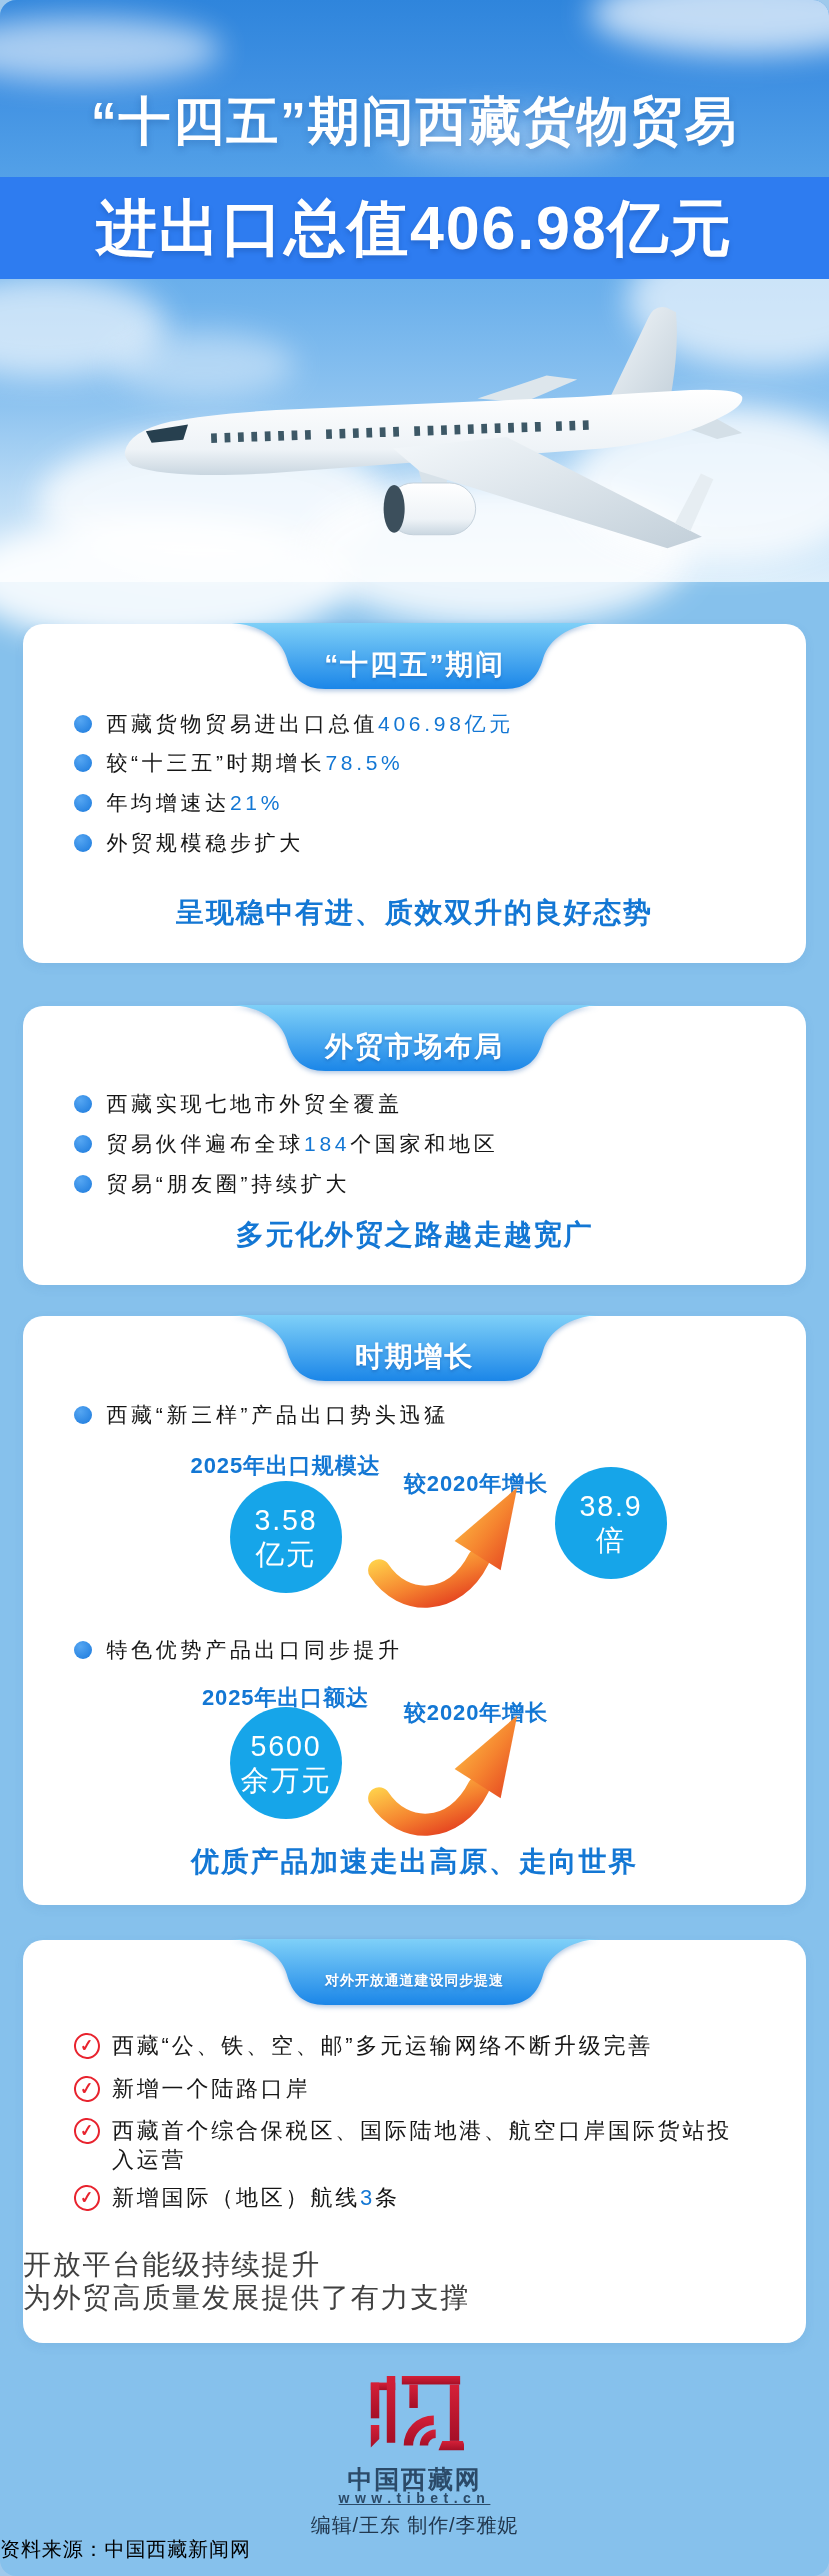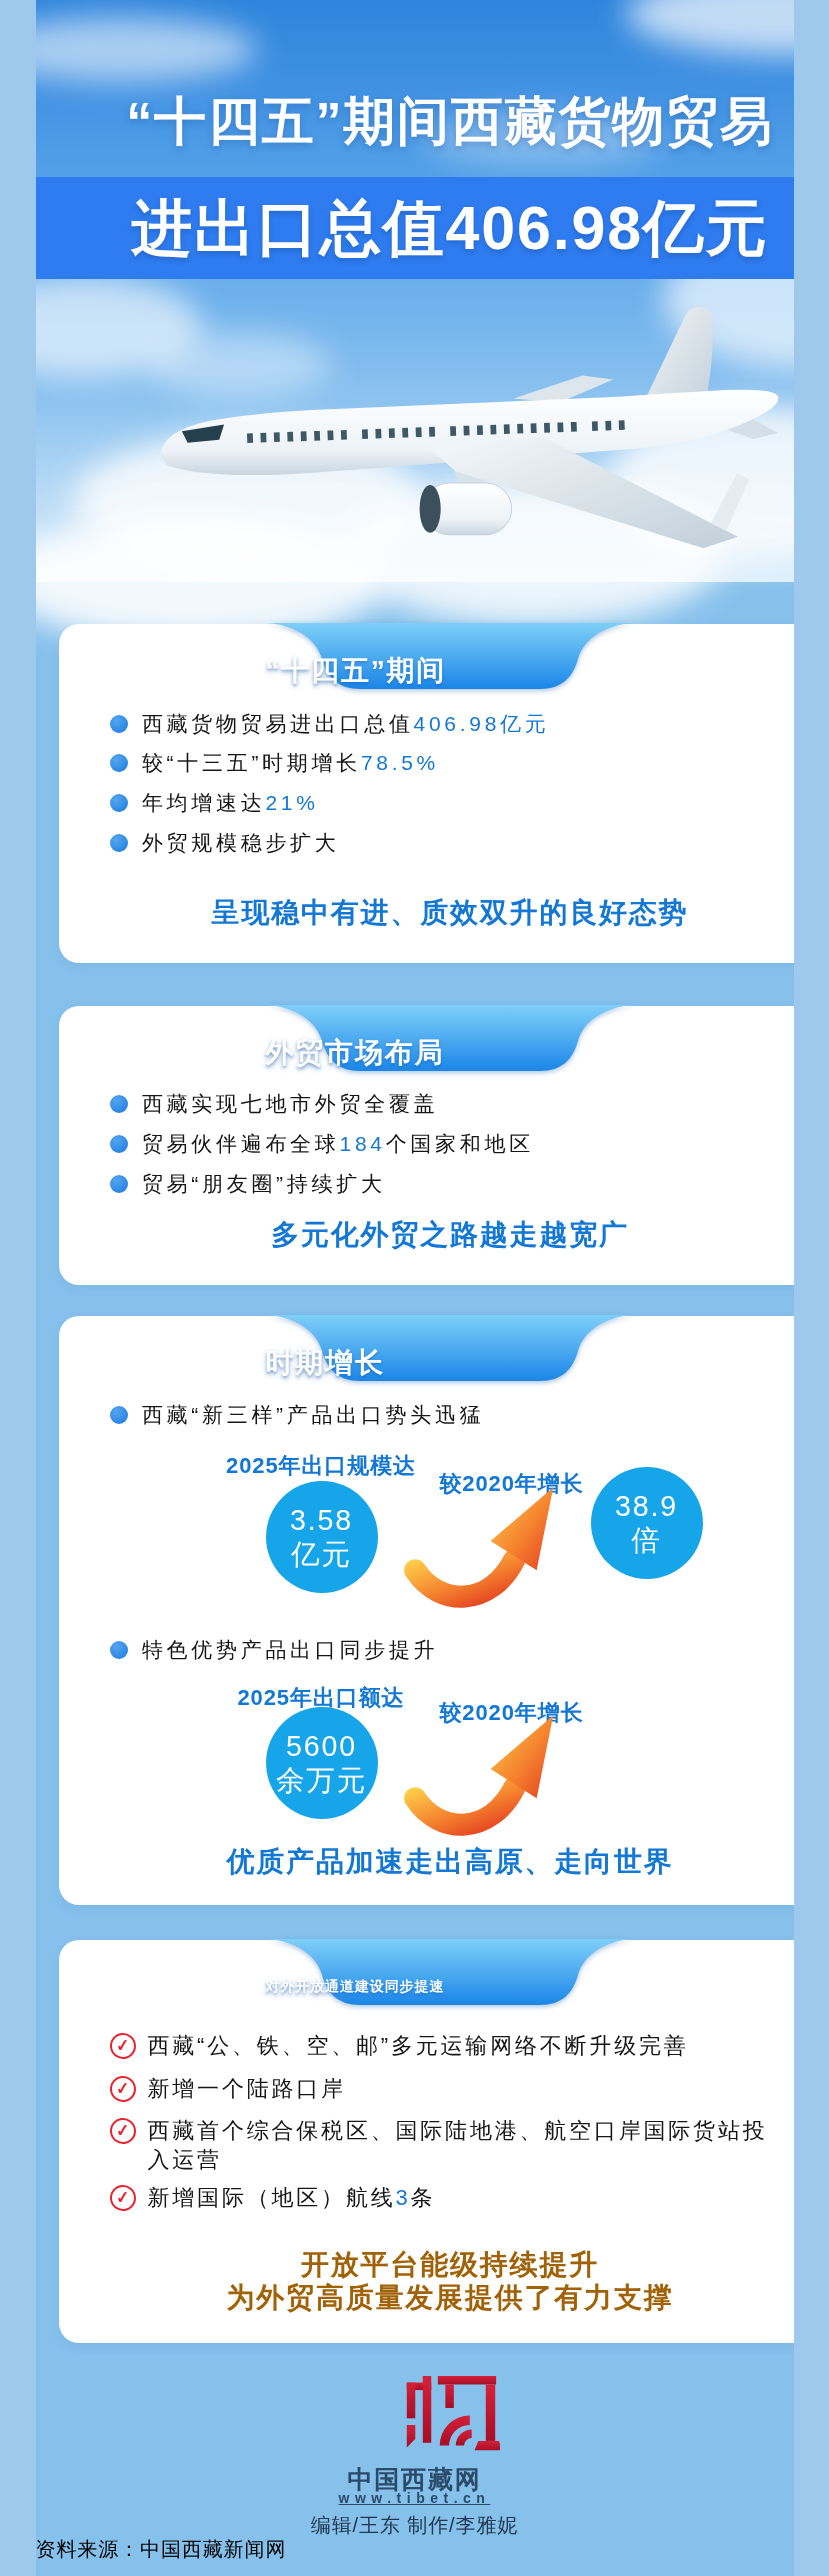--- a/index.html
+++ b/index.html
@@ -1,17 +1,17 @@
 <!DOCTYPE html>
 <html style="font-size:14.7px"><head>
 <meta charset="utf-8">
 <style>
   html,body{margin:0;padding:0;}
   body{font-family:"Liberation Sans",sans-serif;background:#9fc9ec;}
-  .canvas{position:relative;width:758px;height:2576px;margin:0 auto;background:#86c1ec;overflow:hidden;}
+  .canvas{position:relative;width:829px;height:2576px;margin:0 auto;background:#86c1ec;overflow:hidden;border-radius:16px;}
 
   
   .sky{position:absolute;left:0;top:0;width:829px;height:582px;
        background:linear-gradient(180deg,#2f85dc 0%,#3f90e2 14%,#55a2e8 32%,#6fb2ec 52%,#8fc4f0 70%,#bcdcf6 86%,#dceefb 100%);}
   .cloud{position:absolute;border-radius:50%;background:rgba(255,255,255,.88);filter:blur(14.7px);}
   .c1{left:-55px;top:16.6px;width:276px;height:65px;opacity:.65;}
   .c2{left:590px;top:-28px;width:313px;height:83px;opacity:.8;}
   .c3{left:-74px;top:276px;width:240px;height:101px;opacity:.7;}
   .c4{left:627px;top:230px;width:276px;height:138px;opacity:.75;}
   .c5{left:37px;top:433px;width:350px;height:138px;opacity:.9;}
@@ -32,21 +32,21 @@
   .card{position:absolute;left:23px;width:783px;background:#ffffff;border-radius:20px;
         box-shadow:0 3.7px 9.2px rgba(60,120,180,.10);}
   .card1{top:624px;height:339px;}
   .card2{top:1006px;height:279px;}
   .card3{top:1316px;height:589px;}
   .card4{top:1940px;height:403px;}
 
   .badge{position:absolute;top:-0.9px;left:50%;transform:translateX(-50%);width:369px;height:66px;
          filter:drop-shadow(0 2.8px 2.8px rgba(25,90,170,.35));}
   .badge svg{position:absolute;left:0;top:0;width:100%;height:100%;}
-  .badge-label{position:absolute;left:0;top:18px;width:100%;text-align:left;color:#ffffff;
+  .badge-label{position:absolute;left:0;top:12px;width:100%;text-align:center;color:#ffffff;
     font-weight:bold;line-height:59px;text-shadow:0 1.8px 2.8px rgba(20,80,160,.35);}
   .badge-lg{font-size:28px;letter-spacing:1.8px;}
   .badge-sm{font-size:14px;letter-spacing:0.9px;}
 
   .bullet{position:absolute;left:51px;display:flex;align-items:center;}
   .bullet .bt{font-size:21px;letter-spacing:3.7px;color:#161616;line-height:28px;white-space:nowrap;}
   .dot{width:18.4px;height:18.4px;border-radius:50%;margin-right:14px;flex:none;
        background:radial-gradient(circle at 35% 30%,#55a6f2,#1b79dc);}
   .hl{color:#1377d4;margin-top:7px;}
 
@@ -59,22 +59,22 @@
     color:#ffffff;display:flex;flex-direction:column;align-items:center;justify-content:center;
     font-size:28.6px;line-height:34px;letter-spacing:1.8px;}
   .arrow-svg{position:absolute;width:157px;height:127px;}
 
   
   .check-row{position:absolute;left:51px;display:flex;align-items:flex-start;}
   .check-row .bt{font-size:22px;letter-spacing:2.8px;color:#161616;line-height:28.6px;max-width:641px;}
   .check{width:22px;height:22px;border-radius:50%;border:2.8px solid #e8232e;color:#e8232e;
     font-size:16.6px;font-weight:bold;line-height:22px;text-align:center;flex:none;
     margin-right:12px;margin-top:0.9px;transform:rotate(-6deg);}
-  .slogan2{position:absolute;left:0;width:100%;text-align:center;color:#a16207;
-    font-size:28px;font-weight:bold;letter-spacing:1.8px;line-height:33px;}
+  .slogan2{position:absolute;left:0;width:100%;text-align:left;color:#404040;
+    font-size:28px;font-weight:normal;letter-spacing:1.8px;line-height:33px;}
 
   
   .logo{position:absolute;left:366px;top:2376px;width:98px;height:79px;}
   .site-name{position:absolute;left:0;top:2463px;width:100%;text-align:center;color:#2b4a68;
     font-size:25px;font-weight:bold;letter-spacing:1.8px;}
   .site-url{position:absolute;left:0;top:2490px;width:100%;text-align:center;color:#2b4a68;
     font-size:14px;font-weight:bold;letter-spacing:5.5px;text-decoration:underline;}
   .credits{position:absolute;left:0;top:2512px;width:100%;text-align:center;color:#22384f;font-size:20px;letter-spacing:0.9px;}
   .source{position:absolute;left:0;top:2536px;width:100%;text-align:left;color:#000000;font-size:20px;letter-spacing:0.9px;}
 </style>

